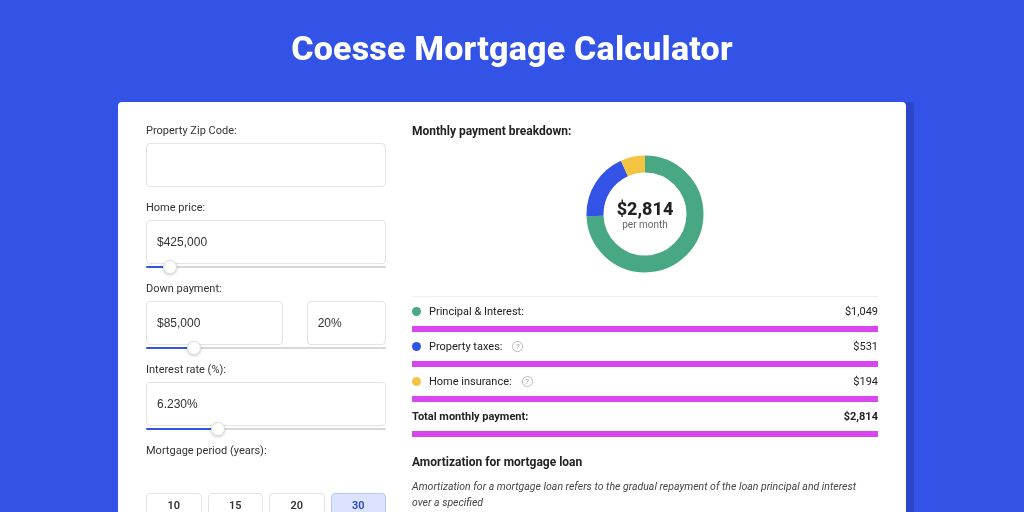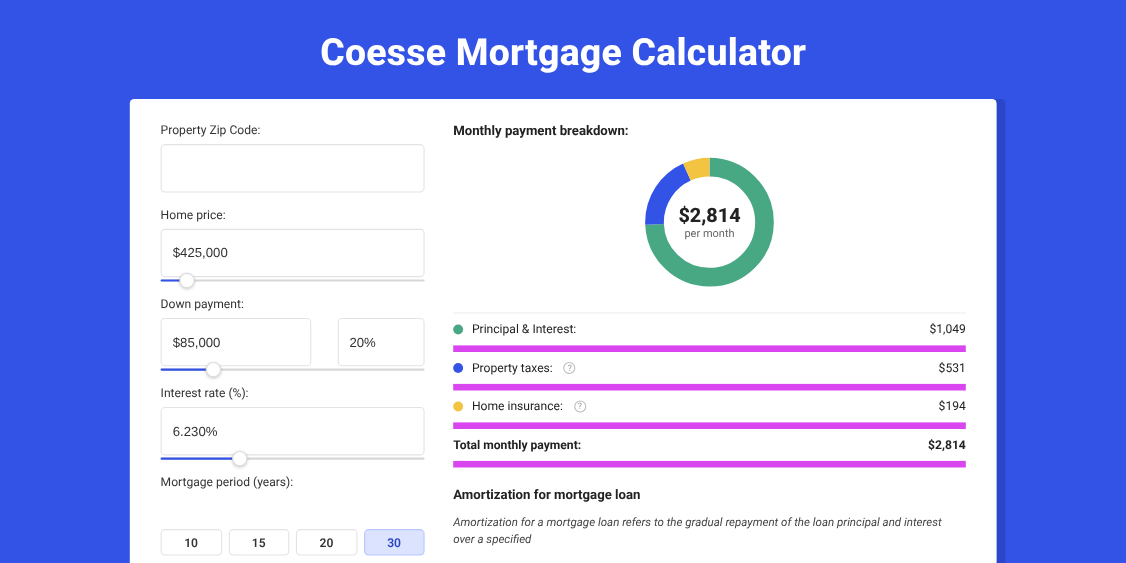--- a/index.html
+++ b/index.html
@@ -4,21 +4,21 @@
 <style>
   * { box-sizing: border-box; margin: 0; padding: 0; }
   body {
     font-family: -apple-system, BlinkMacSystemFont, "Segoe UI", Roboto, Arial, sans-serif;
     background: #3353e6;
     width: 1024px;
     height: 512px;
     overflow: hidden;
     color: #222;
   }
-  .hero { text-align: center; padding: 28px 0 22px; }
+  .hero { text-align: center; padding: 28px 0 34px; }
   .hero h1 { color: #fff; font-size: 34px; font-weight: 800; letter-spacing: .2px; }
   .panel {
     background: #fff;
     width: 788px;
     margin: 0 auto;
     border-radius: 4px 4px 0 0;
     box-shadow: 8px 0 0 #2b46c9;
     padding: 22px 28px 80px;
     display: flex;
     gap: 26px;

